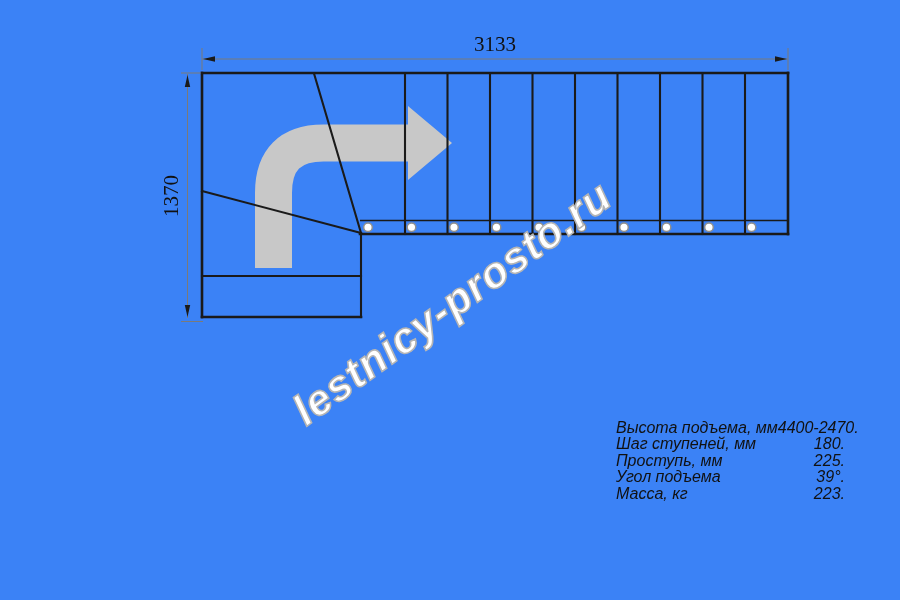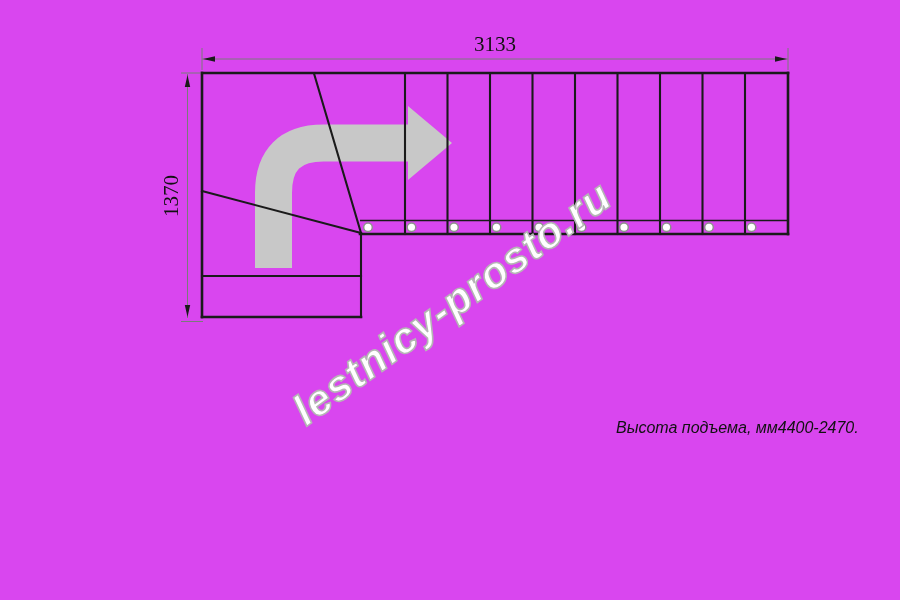--- a/index.html
+++ b/index.html
@@ -1,16 +1,16 @@
 <!DOCTYPE html>
 <html style="--line: #1a1a1a; --dim: #7a7a7a; --arrow: #c8c8c8; --watermark: #b5b5b5;"><head>
 <meta charset="utf-8">
 <style>
   html,body{margin:0;padding:0;background:#fff;}
-  #canvas{position:relative;width:900px;height:600px;background:#d946ef;overflow:hidden;
+  #canvas{position:relative;width:900px;height:600px;background:#3b82f6;overflow:hidden;
           font-family:"Liberation Sans",sans-serif;}
   #plan-svg{position:absolute;left:0;top:0;z-index:1;}
 
   
   .outline{stroke:var(--line);stroke-width:2.6;fill:none;stroke-linecap:square;}
   .inner{stroke:var(--line);stroke-width:2.1;fill:none;stroke-linecap:square;}
   .thin{stroke:var(--line);stroke-width:1.4;fill:none;}
   .dimline{stroke:var(--dim);stroke-width:1;fill:none;}
   .dimarrow{fill:var(--line);stroke:none;}
   .baluster{stroke:#8f8f8f;stroke-width:1.5;fill:#fff;}
@@ -107,15 +107,31 @@
   <div class="dim-label" id="dim-width-label">3133</div>
   <div class="dim-label" id="dim-height-label">1370</div>
 
   <div id="watermark">lestnicy-prosto.ru</div>
 
   <div id="spec-table">
     <div class="spec-row">
       <span class="spec-label">Высота подъема, мм</span>
       <span class="spec-value">4400-2470.</span>
     </div>
+    <div class="spec-row">
+      <span class="spec-label">Шаг ступеней, мм</span>
+      <span class="spec-value">180.</span>
+    </div>
+    <div class="spec-row">
+      <span class="spec-label">Проступь, мм</span>
+      <span class="spec-value">225.</span>
+    </div>
+    <div class="spec-row">
+      <span class="spec-label">Угол подъема</span>
+      <span class="spec-value">39°.</span>
+    </div>
+    <div class="spec-row">
+      <span class="spec-label">Масса, кг</span>
+      <span class="spec-value">223.</span>
+    </div>
   </div>
 
 </div>
 
 </body></html>

